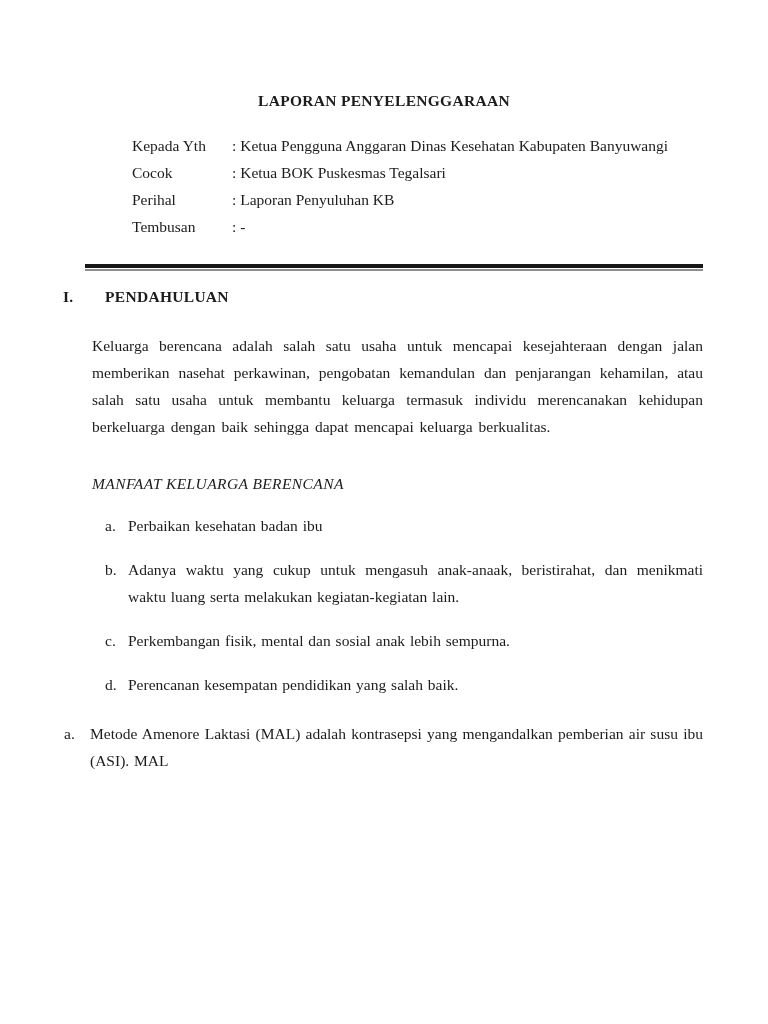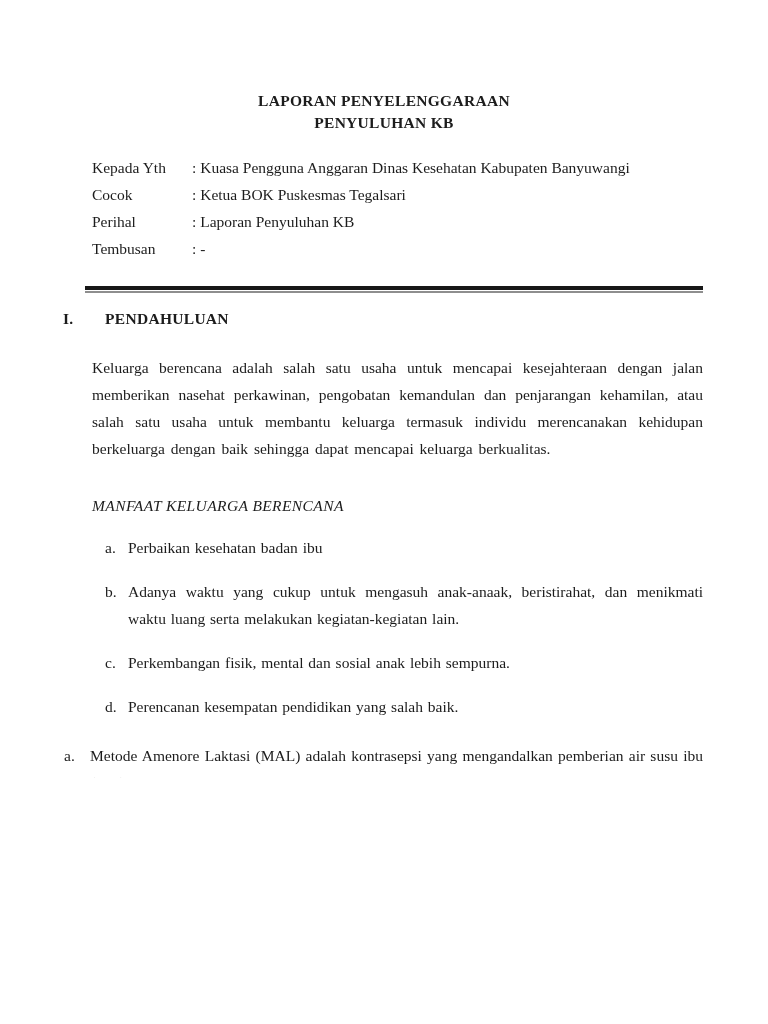--- a/index.html
+++ b/index.html
@@ -22,20 +22,21 @@
   }
   .meta{
     margin:20px 65px 0 92px;
   }
   .meta-row{
     display:flex;
     line-height:27px;
   }
   .meta-label{
     flex:0 0 100px;
+    margin-left:40px;
   }
   .meta-value{
     flex:1;
     white-space:nowrap;
   }
   .rule{
     margin:24px 65px 0 85px;
     height:1px;
     border-top:4px solid #171717;
     border-bottom:2px solid #8e8e8e;
@@ -74,27 +75,26 @@
   .olist .marker{flex:0 0 26px;}
   .note{margin-top:20px;}
 </style>
 </head>
 <body>
 
 <div class="page">
 
   <div class="title">
     <div>LAPORAN PENYELENGGARAAN</div>
-    <div>PENYULUHAN KB</div>
   </div>
 
   <div class="meta">
     <div class="meta-row">
       <span class="meta-label">Kepada Yth</span>
-      <span class="meta-value">: Kuasa Pengguna Anggaran Dinas Kesehatan Kabupaten Banyuwangi</span>
+      <span class="meta-value">: Ketua Pengguna Anggaran Dinas Kesehatan Kabupaten Banyuwangi</span>
     </div>
     <div class="meta-row">
       <span class="meta-label">Cocok</span>
       <span class="meta-value">: Ketua BOK Puskesmas Tegalsari</span>
     </div>
     <div class="meta-row">
       <span class="meta-label">Perihal</span>
       <span class="meta-value">: Laporan Penyuluhan KB</span>
     </div>
     <div class="meta-row">

